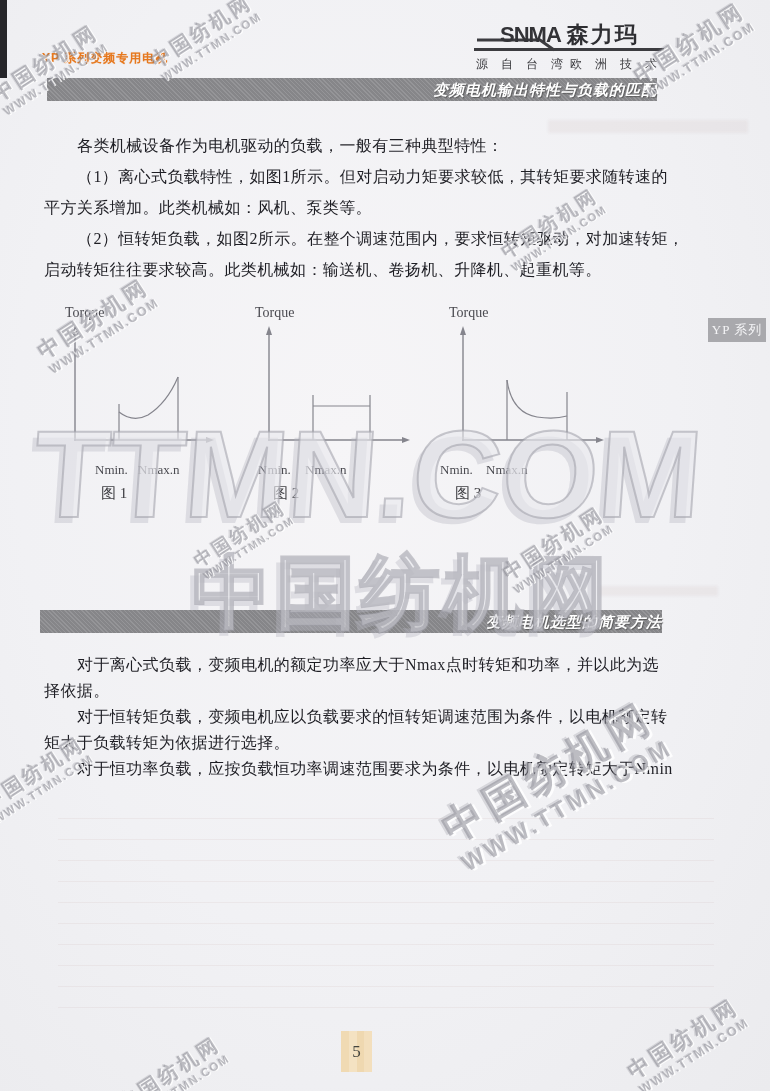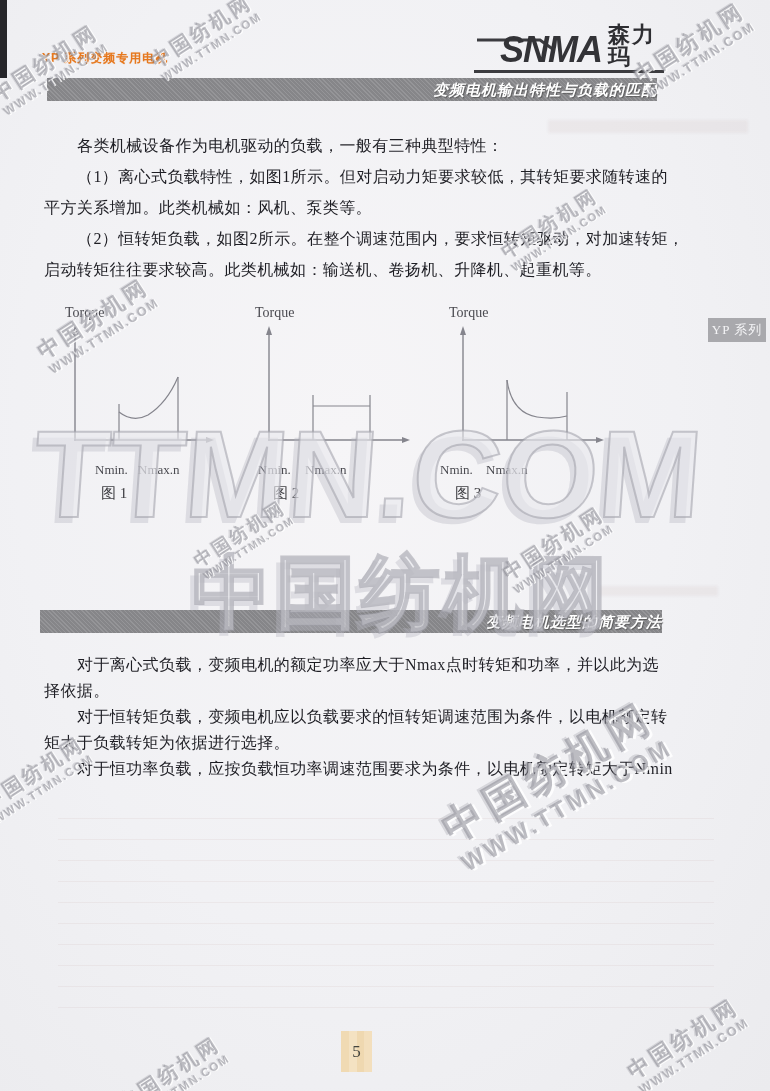--- a/index.html
+++ b/index.html
@@ -20,21 +20,21 @@
     text-shadow:0 0 1px rgba(230,120,30,.35);
   }
   .logo{position:absolute;left:474px;top:24px;width:190px;}
   .logo .swoosh{position:absolute;left:0;top:3px;}
   .logo-row{
     position:relative;display:flex;align-items:flex-end;gap:6px;
     border-bottom:3px solid #3c3c40;padding:0 2px 2px 26px;
   }
   .snma{
     font-family:"Liberation Sans","DejaVu Sans",sans-serif;
-    font-style:italic;font-weight:bold;font-size:36px;color:#333337;line-height:1;
+    font-weight:bold;font-size:22px;color:#333337;line-height:1;
     letter-spacing:-1px;
   }
   .brandcn{
     font-family:"Liberation Sans","DejaVu Sans",sans-serif;
     font-weight:bold;font-size:22px;color:#2e2e32;line-height:1;letter-spacing:2px;
   }
   .tagline{
     display:flex;justify-content:space-between;margin-top:5px;padding:0 2px;
     font-size:12px;color:#3a3a3e;letter-spacing:5px;white-space:nowrap;
   }

